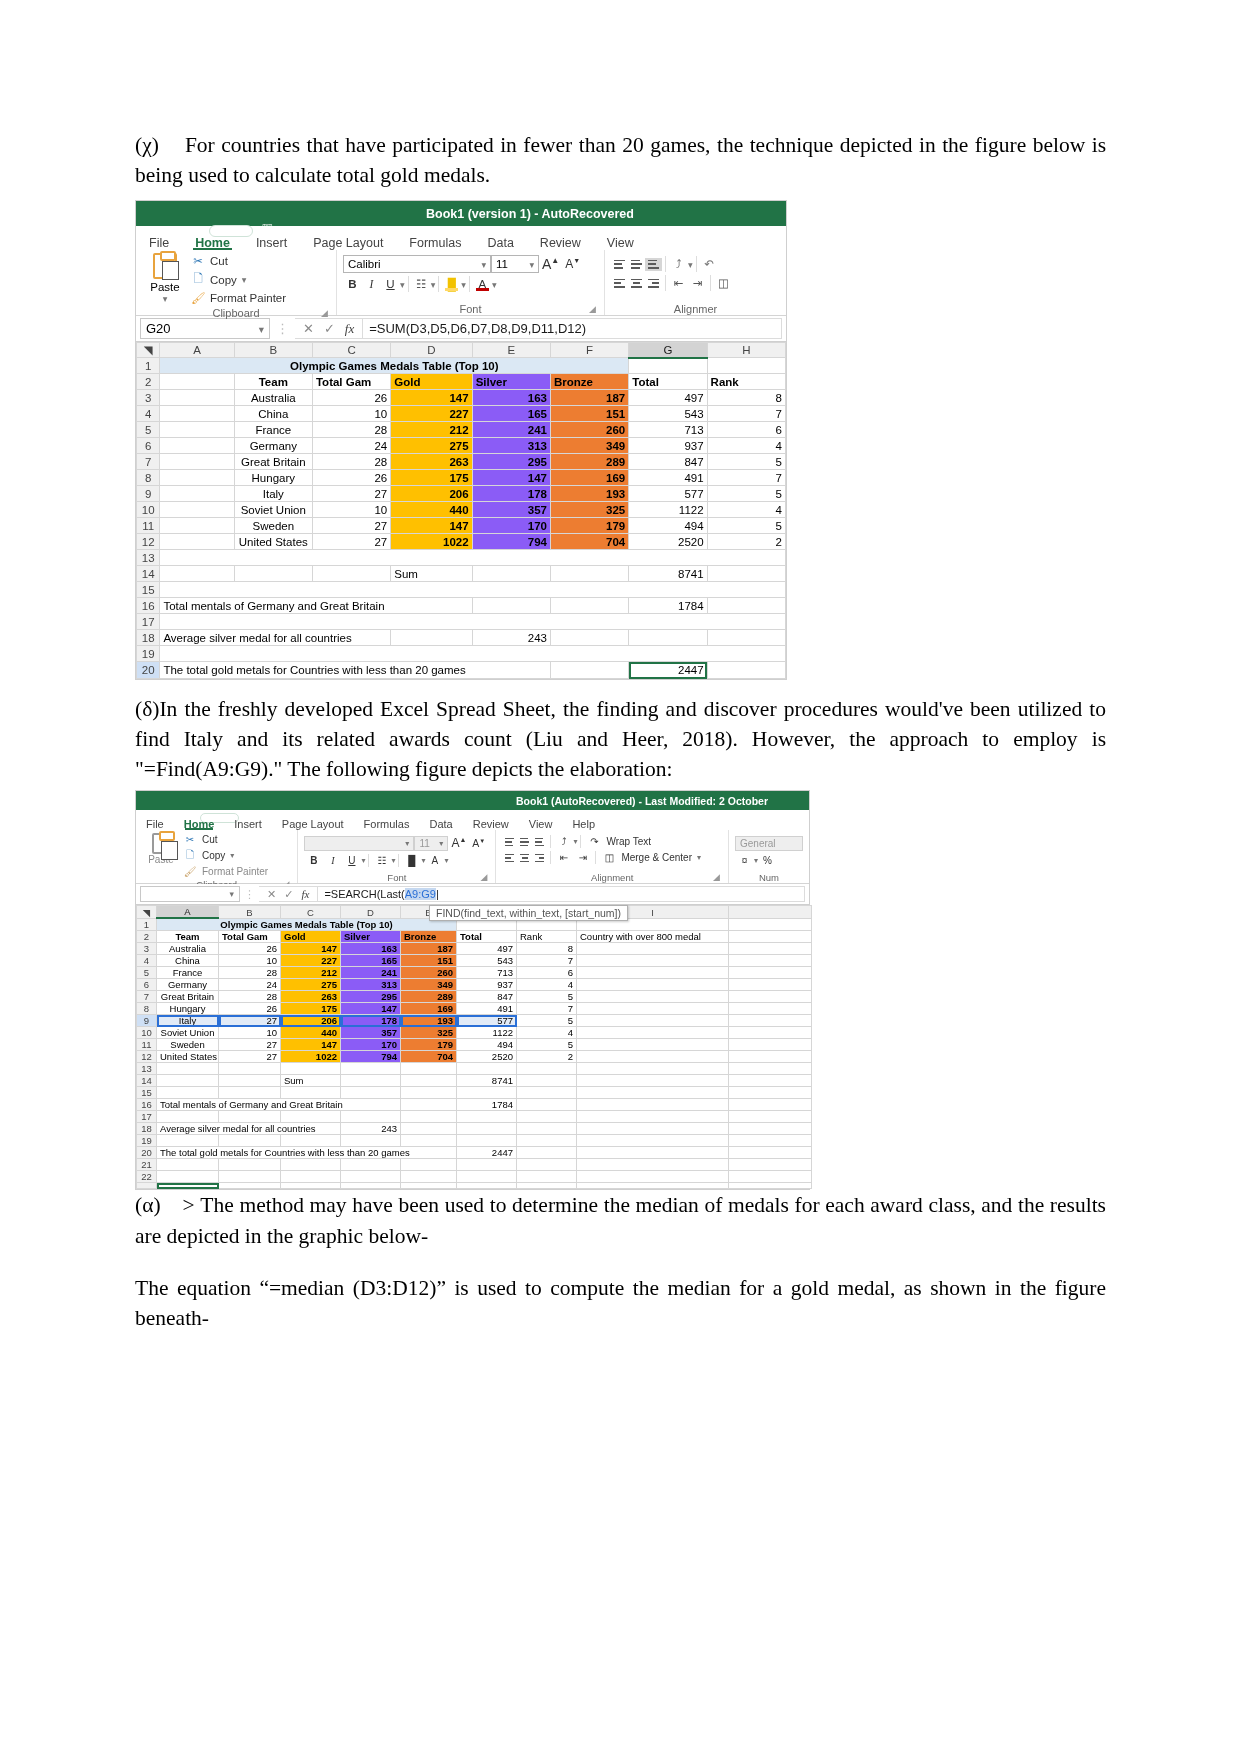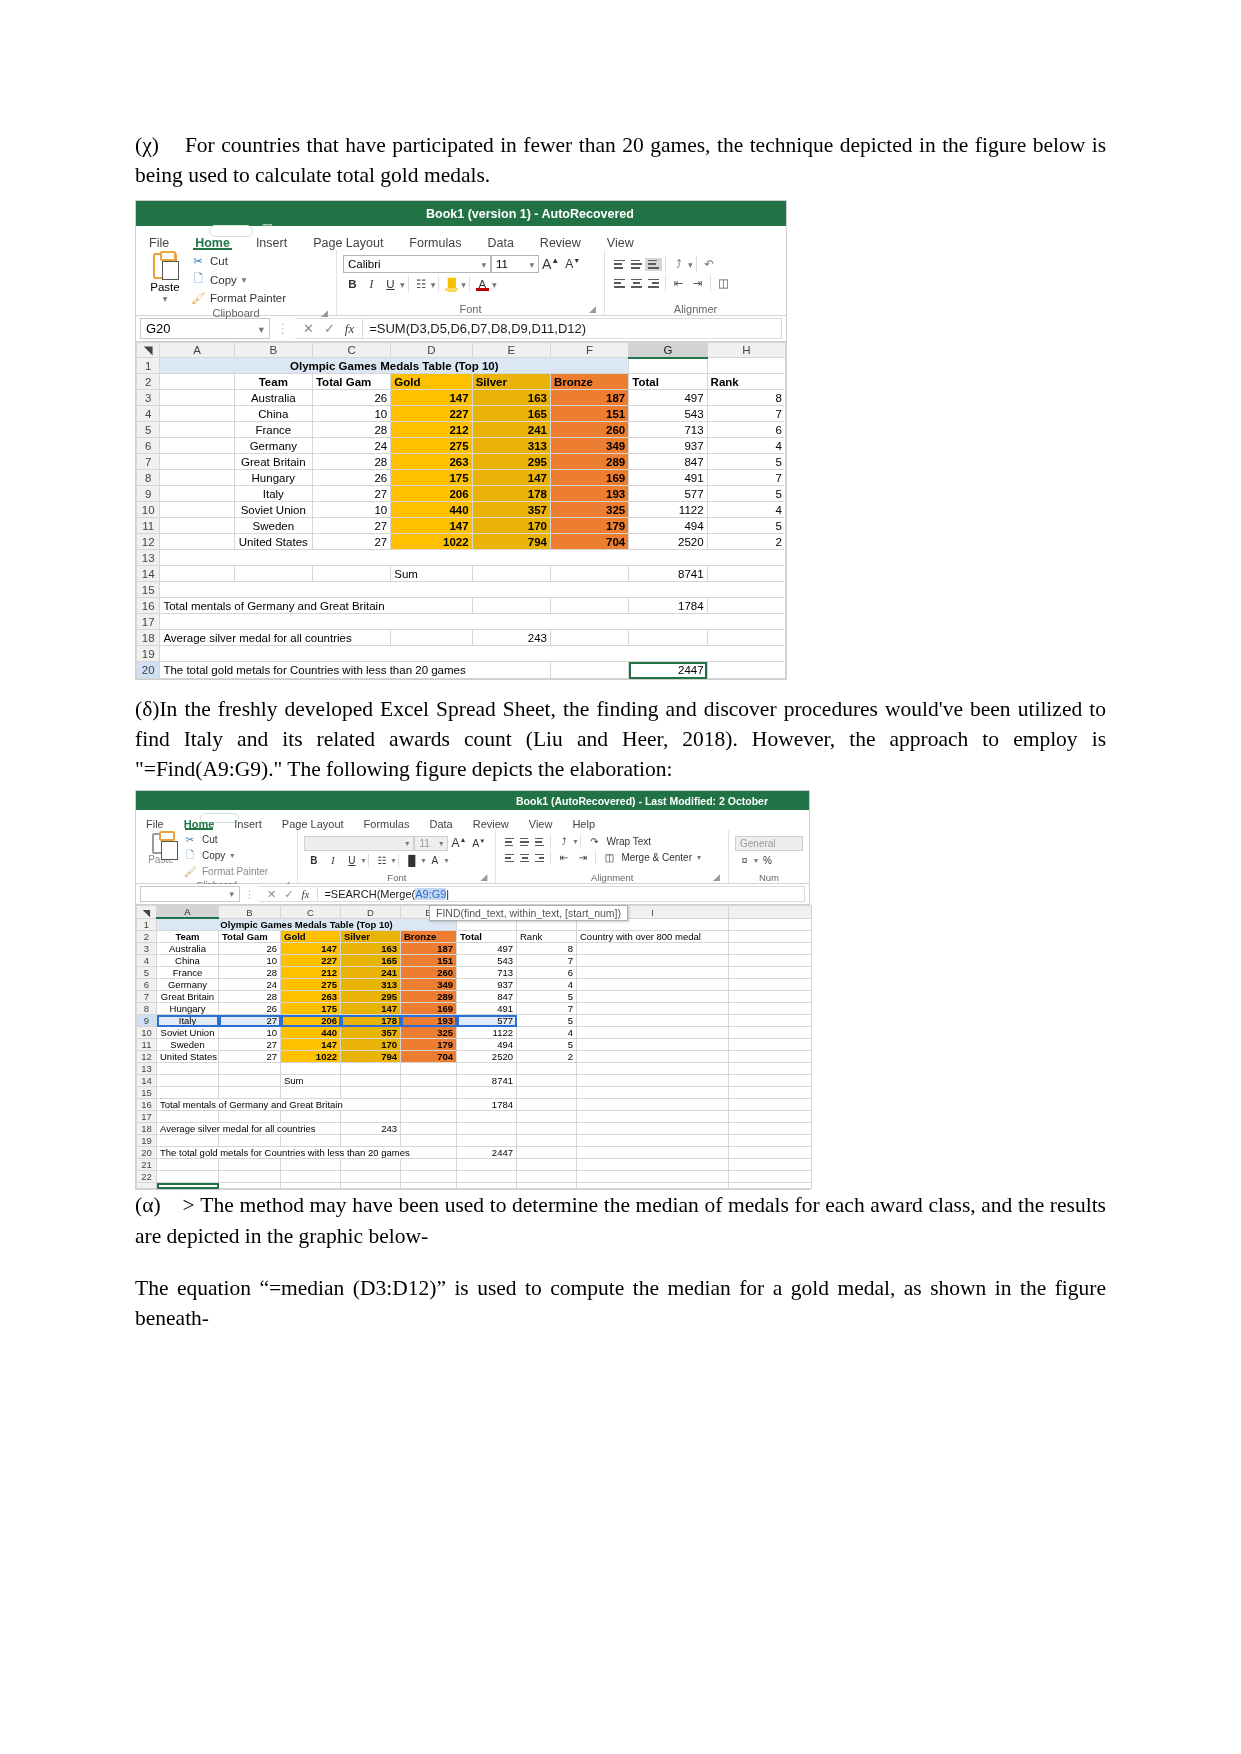--- a/index.html
+++ b/index.html
@@ -116,21 +116,21 @@
     border:1px solid #c6c6c6;
   }
   .colhead.sel { background:#d3d3d3; color:#1a1a1a; border-bottom:2px solid #217346; }
   .cell { background:#fff; }
   .ctr { text-align:center;margin-left:28px; }
   .rt { text-align:right; }
   .lt { text-align:left; }
   .b { font-weight:700; }
   .title-band { background:#dbe8f4; text-align:center; font-weight:700; }
   .gold { background:#ffc000; font-weight:700; }
-  .silver { background:#eab308; font-weight:700; }
+  .silver { background:#8b5cf6; font-weight:700; }
   .bronze { background:#ed7d31; font-weight:700; }
   .selcell { outline:2px solid #217346; outline-offset:-2px; }
   .rowsel { outline:2px solid #2a6fd6; outline-offset:-2px; }
   .rowhead.hl { background:#cfe0f5; }
 
   h3.qtitle {
     font-size:23px; font-weight:700; text-decoration:underline;
     margin:0 0 26px 0; font-family:"Liberation Serif", serif;
   }
 </style>
@@ -711,21 +711,21 @@
         <span></span>
         <span class="cv" style="color:#777;font-size:.8em">▾</span>
       </span>
       <span class="fbar-sep" style="padding:0 4px">⋮</span>
       <span class="fbtns" style="margin:2px 0;gap:8px">
         <span>✕</span>
         <span>✓</span>
         <span class="fx"><i>fx</i></span>
       </span>
       <span class="finput" style="margin:2px 4px 2px 0">
-        <span>=SEARCH(Merge(</span>
+        <span>=SEARCH(Last(</span>
           <span style="color:#2a6fd6;background:#c5d8f0">A9:G9</span>
           <span>|</span>
       </span>
       <span class="tooltip" style="left:293px; top:21px; font-size:10.5px; z-index:5">
         <span>FIND(find_text, within_text, [start_num])</span>
       </span>
     </div>
 
     <table class="grid" style="font-size:9.5px">
       <colgroup>

